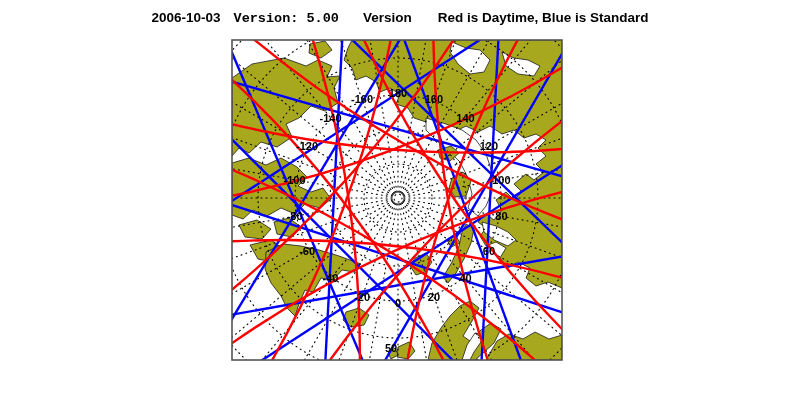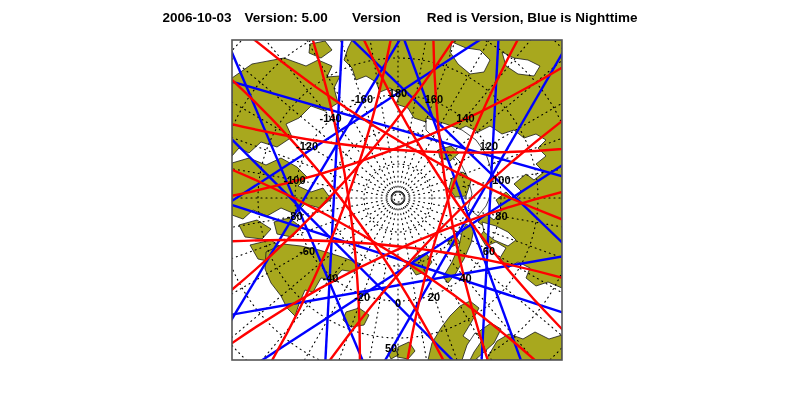--- a/index.html
+++ b/index.html
@@ -2,32 +2,32 @@
 <html><head>
 <meta charset="utf-8">
 <style>
   html,body{margin:0;padding:0;background:#ffffff;width:800px;height:400px;overflow:hidden;
             font-family:"Liberation Sans", sans-serif;}
   #stage{position:relative;width:800px;height:400px;background:#fff;}
   #title-bar{position:absolute;top:10px;left:0;width:800px;text-align:center;
              font-weight:bold;font-size:13.5px;color:#000;white-space:nowrap;}
   #title-bar span{display:inline-block;}
   #title-date{margin-right:13px;}
-  #title-version{margin-right:24px;}
+  #title-version{margin-right:24px;font-family:Liberation Mono, monospace;}
   #title-mode{margin-right:26px;}
   #map-svg{position:absolute;top:0;left:0;}
   .lon-label,.lat-label{font-family:"Liberation Sans",sans-serif;font-weight:bold;
              font-size:11px;fill:#000;}
 </style>
 </head>
 <body>
 
 <div id="stage">
   <div id="title-bar">
-    <span id="title-date">2006-10-03</span><span id="title-version">Version: 5.00</span><span id="title-mode">Version</span><span id="title-legend">Red is Version, Blue is Nighttime</span>
+    <span id="title-date">2006-10-03</span><span id="title-version">Version: 5.00</span><span id="title-mode">Version</span><span id="title-legend">Red is Daytime, Blue is Standard</span>
   </div>
   <svg id="map-svg" width="800" height="400" viewBox="0 0 800 400">
       <defs>
         <clipPath id="frameClip">
           <rect x="232" y="40" width="330" height="320"></rect>
         </clipPath>
       </defs>
       <rect x="232" y="40" width="330" height="320" fill="#ffffff"></rect>
       <g clip-path="url(#frameClip)">
         <path d="M232,78 L252,64 L284,58 L306,66 L318,60 L332,66 L327,77 L340,76 L334,88 L338,103 L325,111 L311,106 L299,118 L286,124 L292,137 L277,147 L261,142 L249,153 L239,148 L232,156 Z" fill="#a8a81e" stroke="#1a1a1a" stroke-width="0.8"></path>

